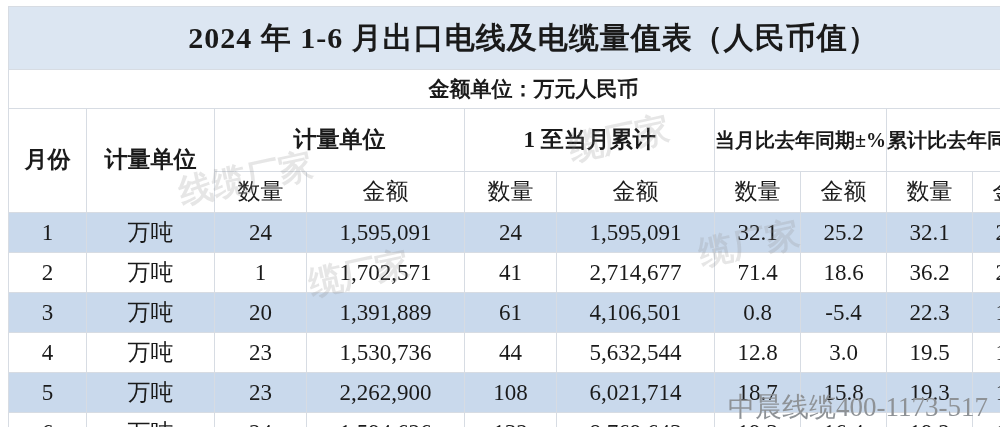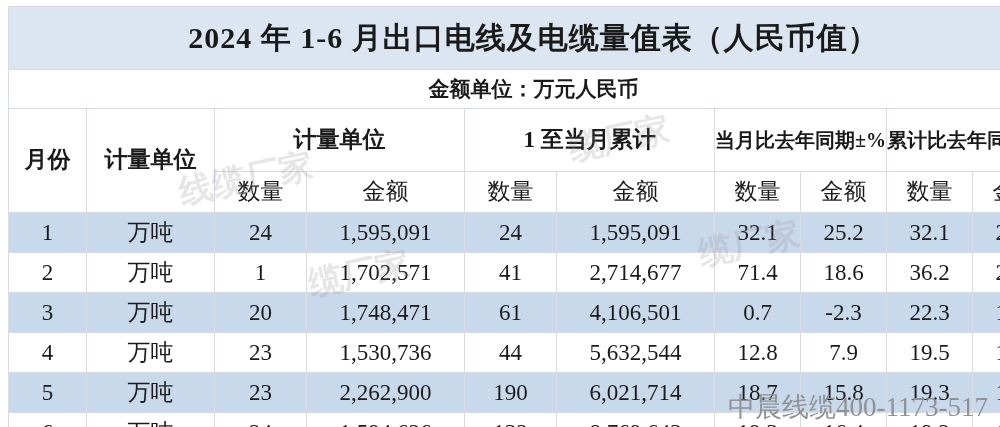--- a/index.html
+++ b/index.html
@@ -175,46 +175,46 @@
         <td>2,714,677</td>
         <td>71.4</td>
         <td>18.6</td>
         <td>36.2</td>
         <td>22.4</td>
       </tr>
       <tr class="data alt">
         <td>3</td>
         <td>万吨</td>
         <td>20</td>
-        <td>1,748,471</td>
+        <td>1,391,889</td>
         <td>61</td>
         <td>4,106,501</td>
-        <td>0.7</td>
-        <td>-2.3</td>
+        <td>0.8</td>
+        <td>-5.4</td>
         <td>22.3</td>
         <td>12.2</td>
       </tr>
       <tr class="data plain">
         <td>4</td>
         <td>万吨</td>
         <td>23</td>
         <td>1,530,736</td>
         <td>44</td>
         <td>5,632,544</td>
         <td>12.8</td>
-        <td>7.9</td>
+        <td>3.0</td>
         <td>19.5</td>
         <td>10.5</td>
       </tr>
       <tr class="data alt">
         <td>5</td>
         <td>万吨</td>
         <td>23</td>
         <td>2,262,900</td>
-        <td>190</td>
+        <td>108</td>
         <td>6,021,714</td>
         <td>18.7</td>
         <td>15.8</td>
         <td>19.3</td>
         <td>11.6</td>
       </tr>
       <tr class="data plain">
         <td>6</td>
         <td>万吨</td>
         <td>24</td>

